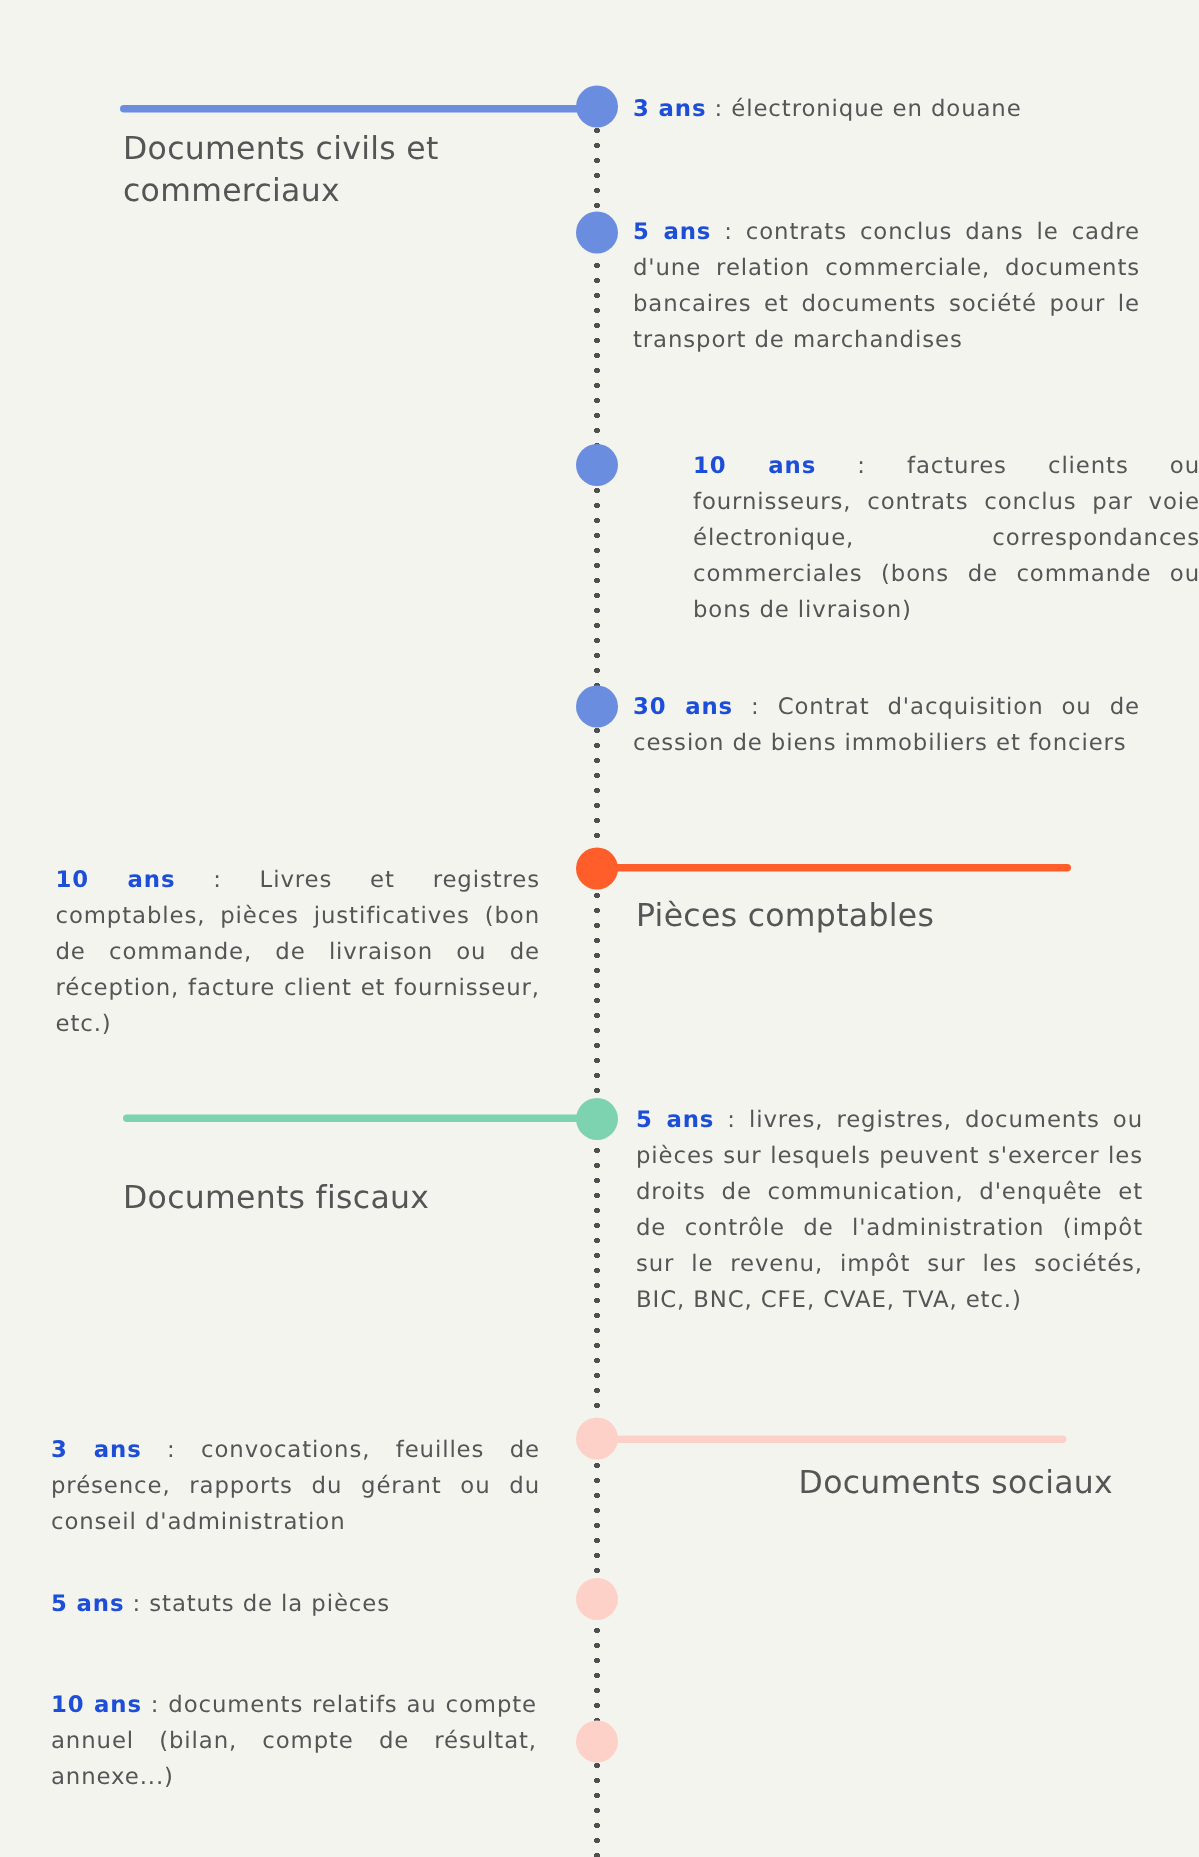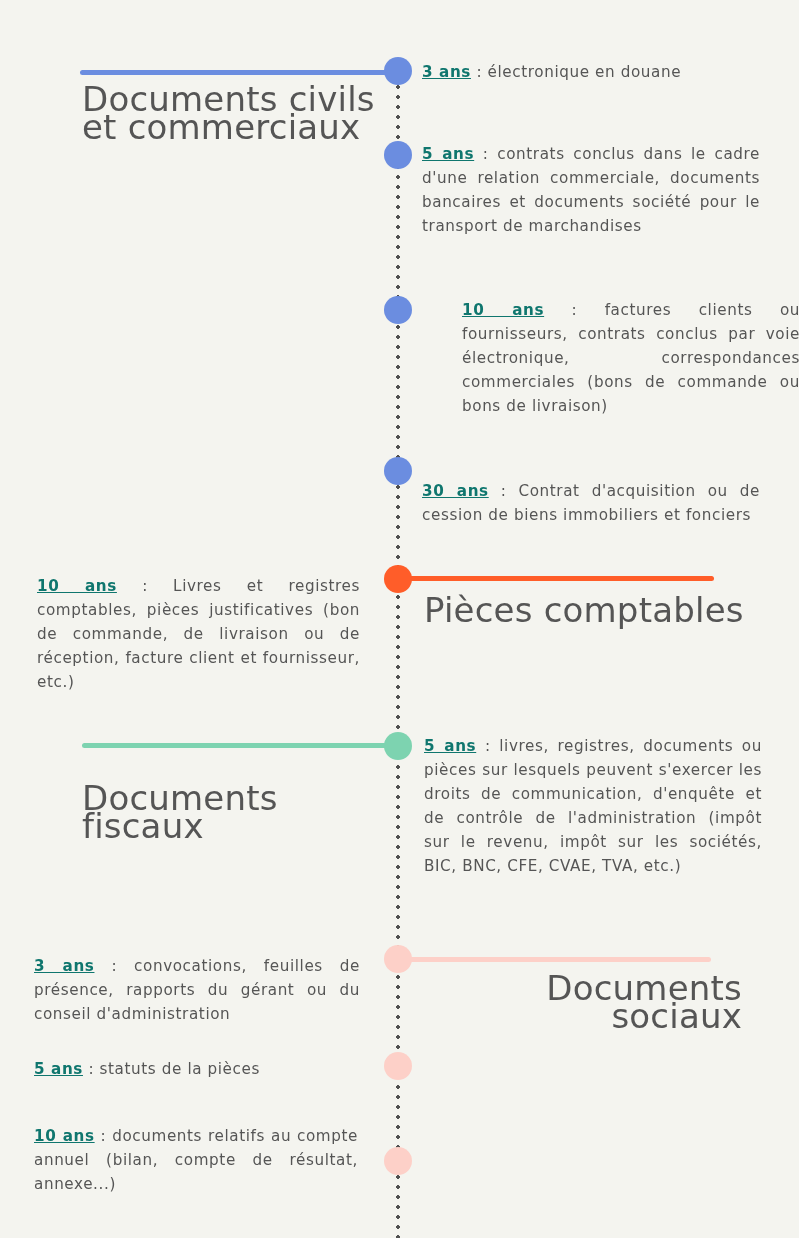--- a/index.html
+++ b/index.html
@@ -8,47 +8,47 @@
     font-family:"DejaVu Sans", sans-serif; color:#555555;
   }
   .vline {
     position:absolute; left:396px; top:72px; width:4px; height:1170px;
     background-image: radial-gradient(circle, #505050 1.8px, transparent 2px);
     background-size:4px 10px; background-repeat:repeat-y;
   }
   .dot { position:absolute; width:28px; height:28px; border-radius:50%; left:384px; }
   .hline { position:absolute; height:5px; border-radius:3px; }
   .heading {
-    position:absolute; font-family:"DejaVu Sans", sans-serif; font-size:34px; line-height:28px;
+    position:absolute; font-family:"DejaVu Sans", sans-serif; font-size:21px; line-height:28px;
     color:#555555; letter-spacing:0.2px; font-weight:normal; margin:0;
   }
   .item {
     position:absolute; font-size:15.2px; line-height:24px; text-align:justify;
     letter-spacing:0.6px; color:#555555;
   }
-  .item b { color:#0f766e; font-weight:bold;text-decoration:underline; }
+  .item b { color:#1d4ed8; font-weight:bold; }
 </style>
 </head>
 <body>
 
 <div class="vline"></div>
 
 <div class="hline" style="left:80px;top:70px;width:310px;background:#6b8de0;"></div>
 <h2 class="heading" style="left:82px;top:85px;width:300px;">Documents civils et commerciaux</h2>
 <div class="dot" style="top:57px;background:#6b8de0;"></div>
 <div class="item" style="left:422px;top:60px;width:338px;"><b>3 ans</b><span> : électronique en douane</span></div>
 
 <div class="dot" style="top:141px;background:#6b8de0;"></div>
 <div class="item" style="left:422px;top:142px;width:338px;"><b>5 ans</b><span> : contrats conclus dans le cadre d'une relation commerciale, documents bancaires et documents société pour le transport de marchandises</span></div>
 
 <div class="dot" style="top:296px;background:#6b8de0;"></div>
 <div class="item" style="left:422px;top:298px;width:338px;margin-left:40px;"><b>10 ans</b><span> : factures clients ou fournisseurs, contrats conclus par voie électronique, correspondances commerciales (bons de commande ou bons de livraison)</span></div>
 
 <div class="dot" style="top:457px;background:#6b8de0;"></div>
-<div class="item" style="left:422px;top:459px;width:338px;margin-top:20px;"><b>30 ans</b><span> : Contrat d'acquisition ou de cession de biens immobiliers et fonciers</span></div>
+<div class="item" style="left:422px;top:459px;width:338px;"><b>30 ans</b><span> : Contrat d'acquisition ou de cession de biens immobiliers et fonciers</span></div>
 
 <div class="hline" style="left:400px;top:576px;width:314px;background:#ff5d29;"></div>
 <div class="dot" style="top:565px;background:#ff5d29;"></div>
 <h2 class="heading" style="left:424px;top:596px;width:320px;">Pièces comptables</h2>
 <div class="item" style="left:37px;top:574px;width:323px;"><b>10 ans</b><span> : Livres et registres comptables, pièces justificatives (bon de commande, de livraison ou de réception, facture client et fournisseur, etc.)</span></div>
 
 <div class="hline" style="left:82px;top:743px;width:310px;background:#7dd3b0;"></div>
 <div class="dot" style="top:732px;background:#7dd3b0;"></div>
 <h2 class="heading" style="left:82px;top:763px;width:300px;margin-top:21px;">Documents fiscaux</h2>
 <div class="item" style="left:424px;top:734px;width:338px;"><b>5 ans</b><span> : livres, registres, documents ou pièces sur lesquels peuvent s'exercer les droits de communication, d'enquête et de contrôle de l'administration (impôt sur le revenu, impôt sur les sociétés, BIC, BNC, CFE, CVAE, TVA, etc.)</span></div>

